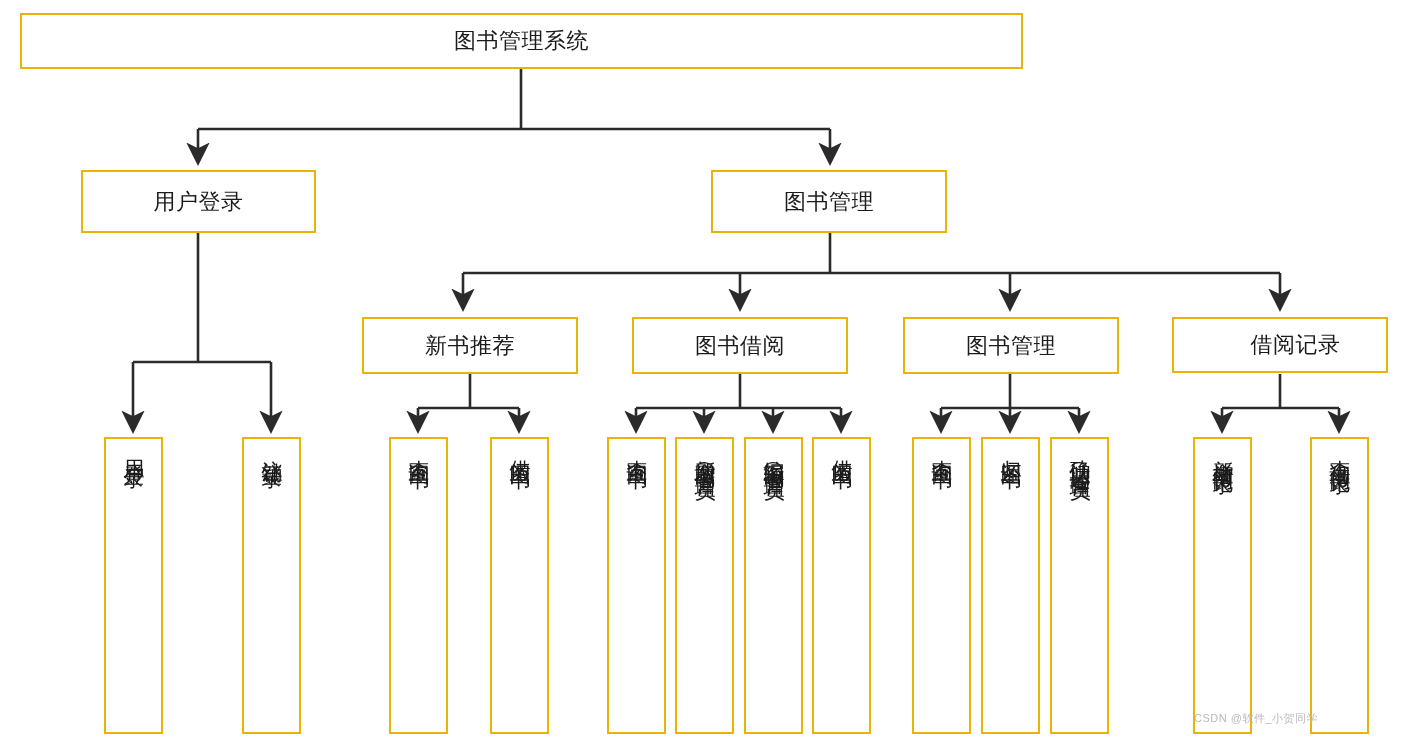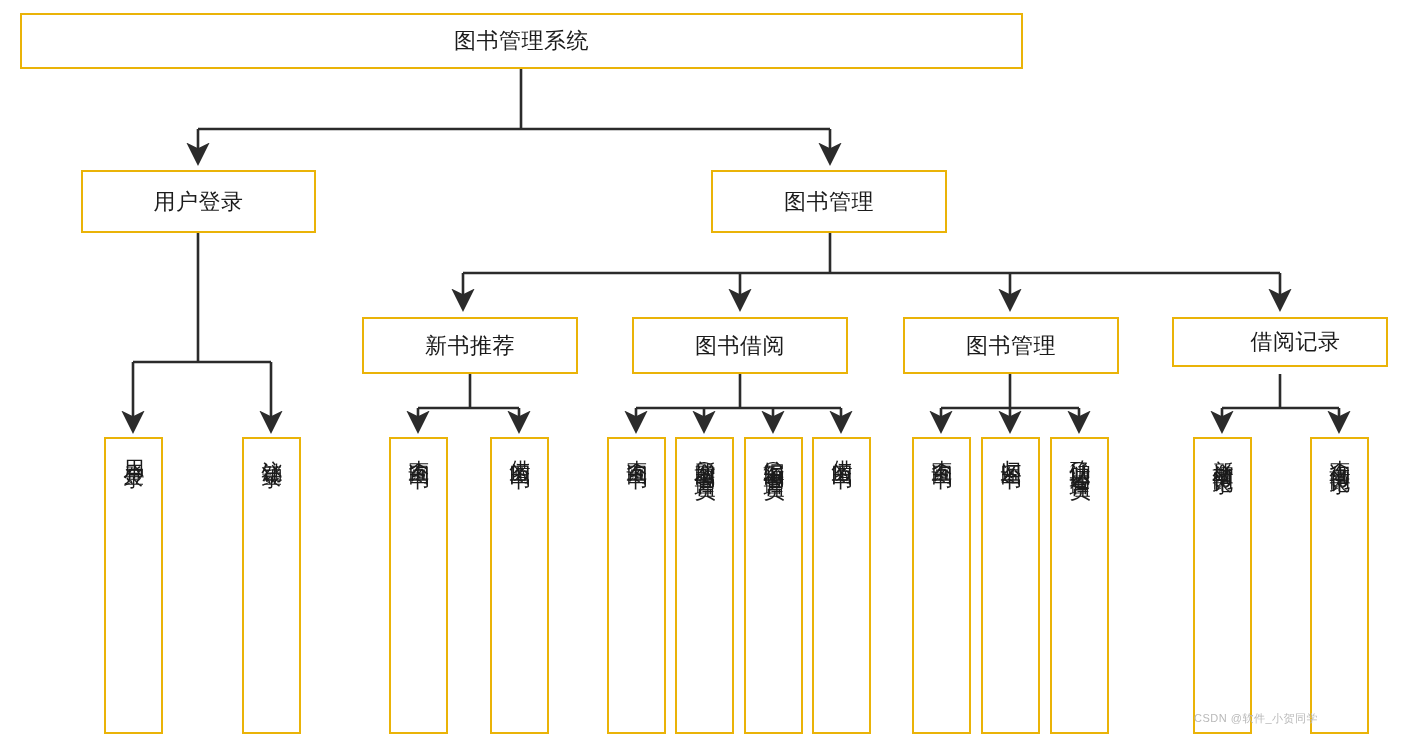--- a/index.html
+++ b/index.html
@@ -135,21 +135,21 @@
 
   <div class="node horiz" style="left:362px; top:317px; width:216px; height:57px;">
     <span class="label">新书推荐</span>
   </div>
   <div class="node horiz" style="left:632px; top:317px; width:216px; height:57px;">
     <span class="label">图书借阅</span>
   </div>
   <div class="node horiz" style="left:903px; top:317px; width:216px; height:57px;">
     <span class="label">图书管理</span>
   </div>
-  <div class="node horiz" style="left:1172px; top:317px; width:216px; height:50px;padding-left:31px;">
+  <div class="node horiz" style="left:1172px; top:317px; width:216px; height:56px;padding-left:31px;">
     <span class="label">借阅记录</span>
   </div>
 
   <div class="node vert" style="left:104px; top:437px; width:59px; height:297px;">
     <span class="label">用户登录</span>
   </div>
   <div class="node vert" style="left:242px; top:437px; width:59px; height:297px;">
     <span class="label">注销登录</span>
   </div>
 

